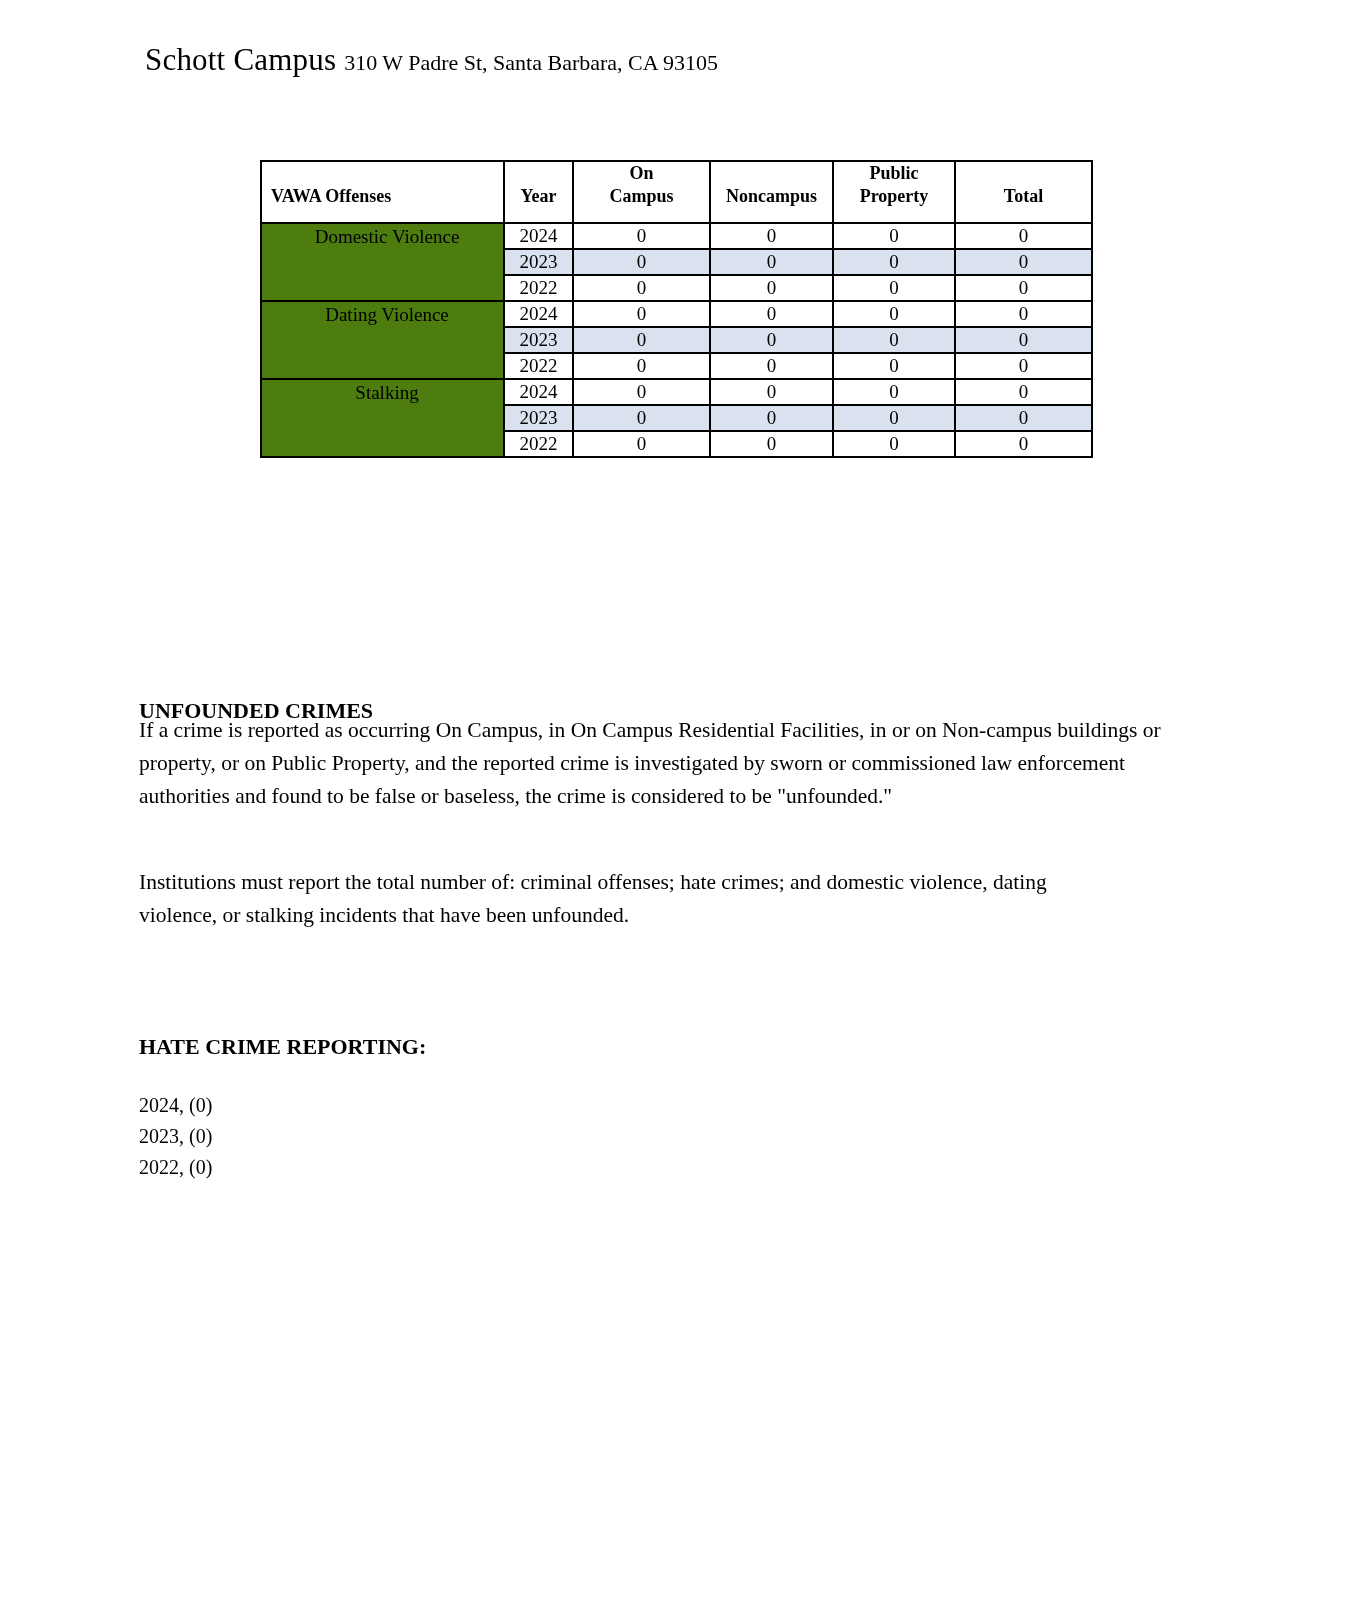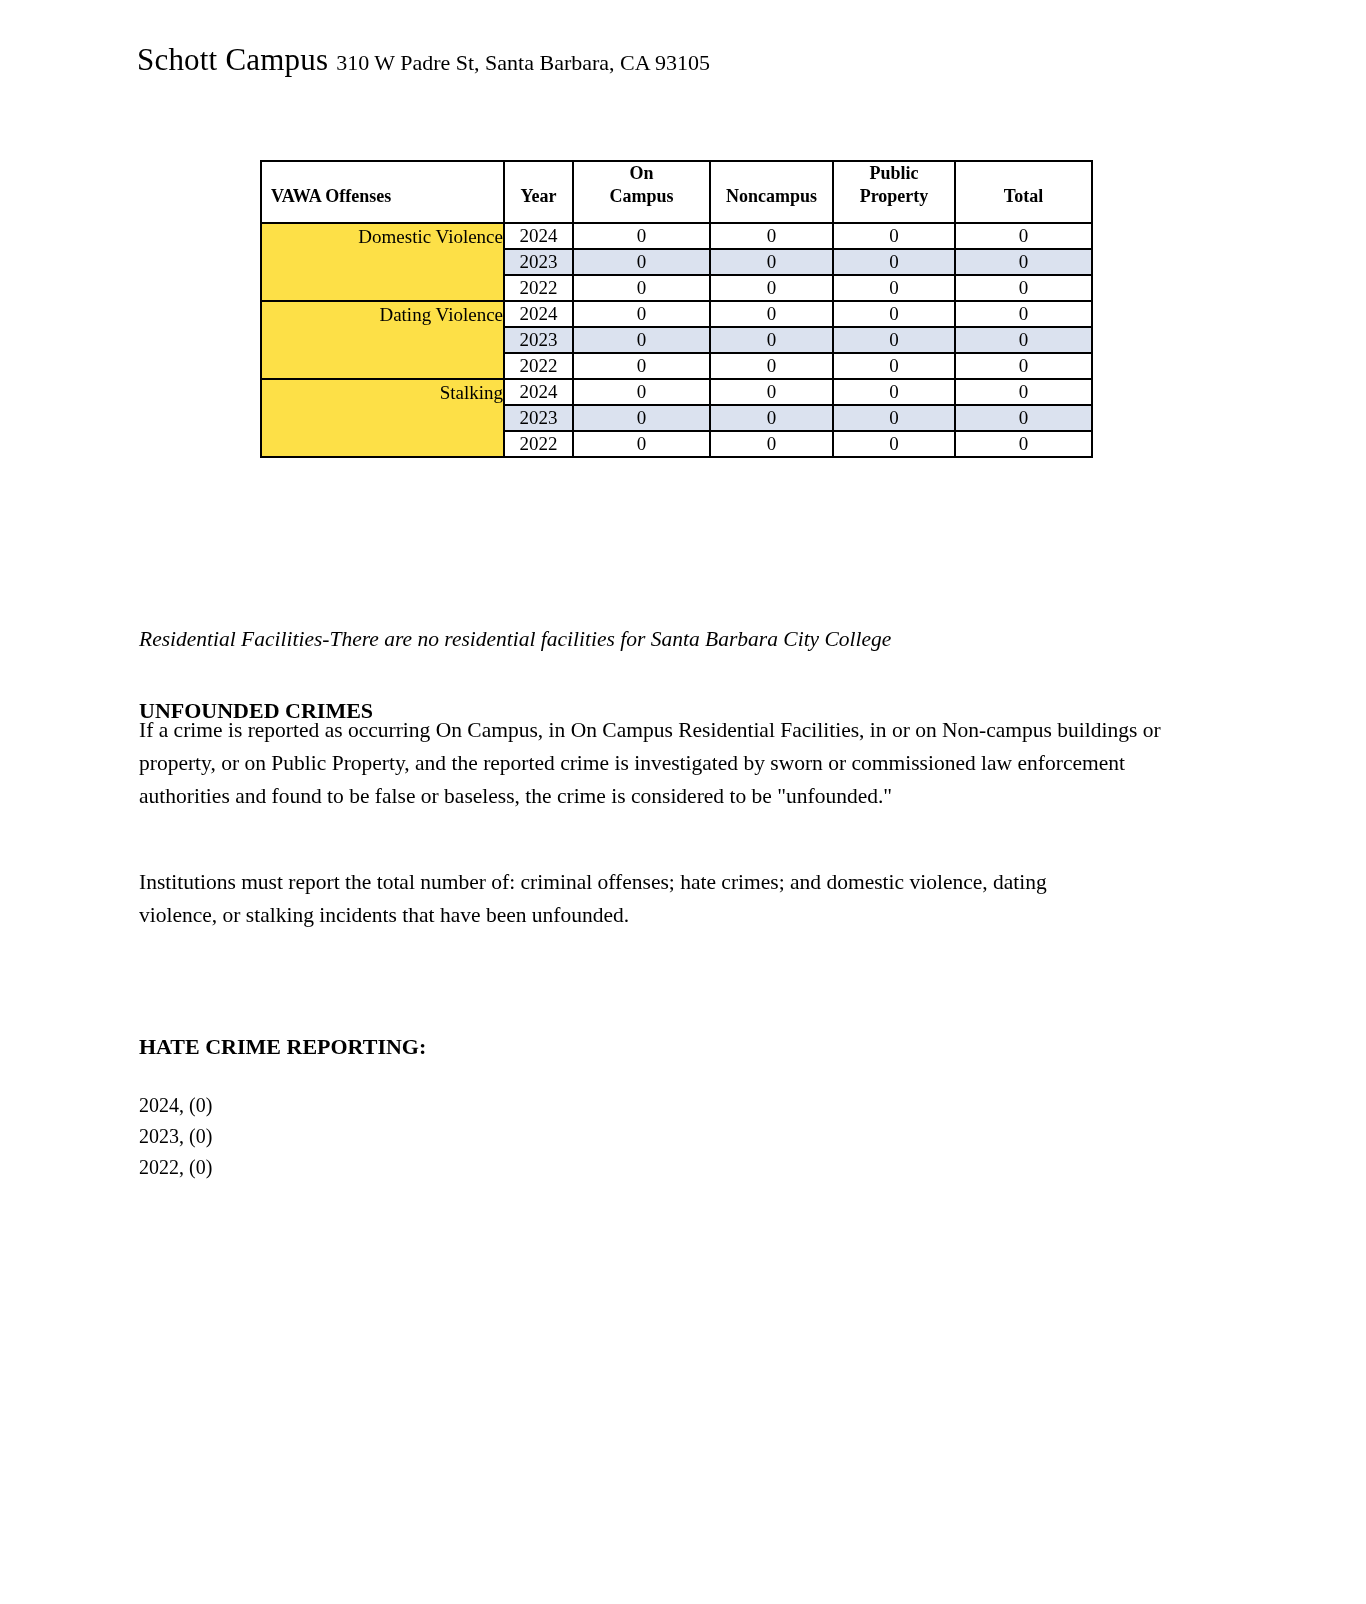--- a/index.html
+++ b/index.html
@@ -14,21 +14,21 @@
     background: #ffffff;
     color: #000000;
     font-family: "Liberation Serif", "DejaVu Serif", serif;
     overflow: hidden;
   }
 
   
   .doc-header {
     position: absolute;
     top: 42px;
-    left: 137px;
+    left: 145px;
     white-space: nowrap;
   }
   .doc-title {
     font-size: 31px;
     letter-spacing: 0.2px;
   }
   .doc-address {
     font-size: 22px;
     margin-left: 8px;
   }
@@ -61,25 +61,25 @@
     text-align: left;
     padding-left: 9px;
   }
   .vawa-table td {
     height: 24px;
     line-height: 24px;
     text-align: center;
     vertical-align: middle;
   }
   .vawa-table td.offense-cell {
-    text-align: right;
+    text-align: center;
     vertical-align: top;
     padding-left: 9px;
     line-height: 26px;
-    background: #fde047;
+    background: #4d7c0f;
     margin-top: 16px;
   }
 
   
   .para {
     position: absolute;
     left: 139px;
     font-size: 21.5px;
     line-height: 33px;
     white-space: pre-wrap;
@@ -201,21 +201,20 @@
           <td>2022</td>
           <td>0</td>
           <td>0</td>
           <td>0</td>
           <td>0</td>
         </tr>
       </tbody>
   </table>
 
 
-  <p class="para italic-note">Residential Facilities-There are no residential facilities for Santa Barbara City College</p>
 
   <h2 class="h-section h-unfounded">UNFOUNDED CRIMES</h2>
 
   <p class="para para-unfounded">If a crime is reported as occurring On Campus, in On Campus Residential Facilities, in or on Non-campus buildings or property, or on Public Property, and the reported crime is investigated by sworn or commissioned law enforcement authorities and found to be false or baseless, the crime is considered to be "unfounded."</p>
 
   <p class="para para-institutions">Institutions must report the total number of: criminal offenses; hate crimes; and domestic violence, dating violence, or stalking incidents that have been unfounded.</p>
 
 
   <h2 class="h-section h-hate">HATE CRIME REPORTING:</h2>
 

